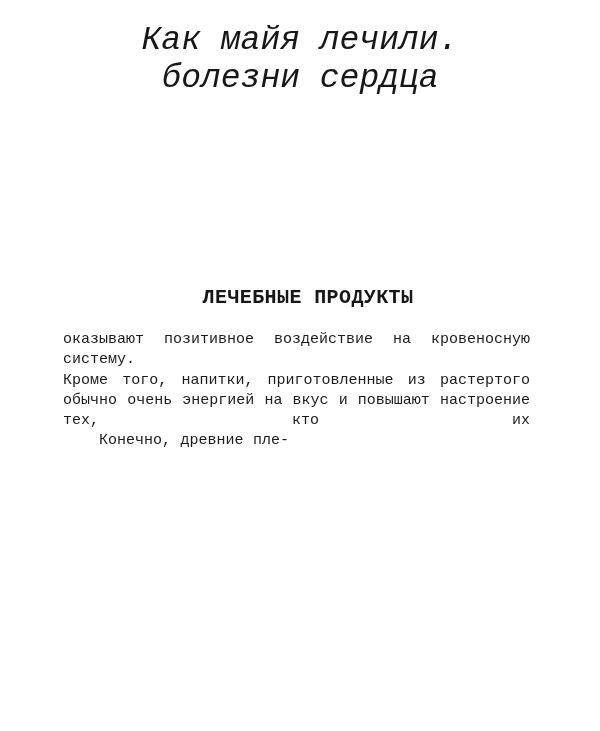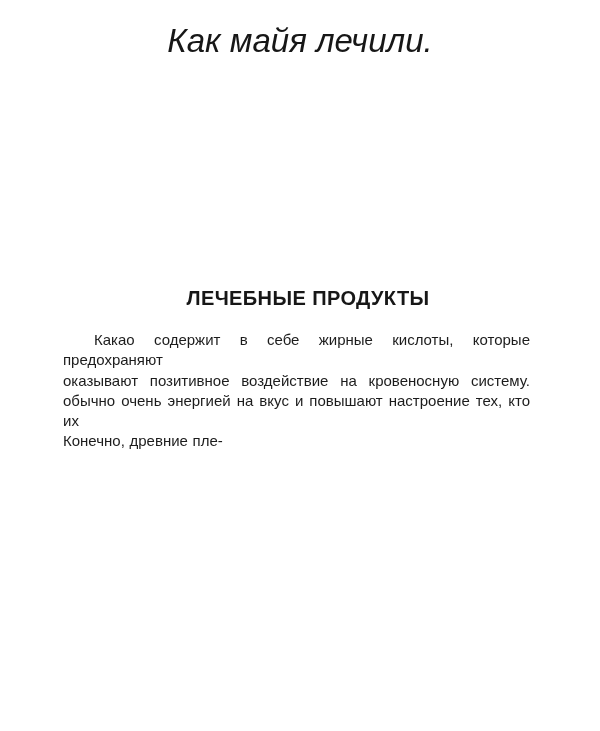--- a/index.html
+++ b/index.html
@@ -6,21 +6,21 @@
     margin: 0;
     padding: 0;
     background: #ffffff;
   }
   .page {
     position: relative;
     width: 600px;
     height: 731px;
     background: #ffffff;
     overflow: hidden;
-    font-family: Liberation Sans, sans-serif;
+    font-family: Liberation Mono, monospace;
     color: #1c1c1c;
   }
   .title-block {
     position: absolute;
     top: 22px;
     left: 0;
     width: 600px;
     text-align: center;
     font-style: italic;
     font-size: 33px;
@@ -54,33 +54,35 @@
     text-align-last: justify;
     white-space: normal;
     word-spacing: 0.5px;
   }
   .text-line.first {
     text-indent: 31px;
   }
   .text-line.last {
     text-align: center;
     text-align-last: left;
+    margin-left: 36px;
   }
 </style>
 </head>
 <body>
 
 <div class="page">
 
   <div class="title-block">
     <div>Как майя лечили.</div>
+    <div>болезни сердца</div>
   </div>
 
   <div class="section-heading">ЛЕЧЕБНЫЕ ПРОДУКТЫ</div>
 
   <div class="body-block">
-    <div class="text-line first">Какао содержит в себе жирные кислоты, которые предохраняют</div>
     <div class="text-line">оказывают позитивное воздействие на кровеносную систему.</div>
+    <div class="text-line">Кроме того, напитки, приготовленные из растертого</div>
     <div class="text-line">обычно очень энергией на вкус и повышают настроение тех, кто их</div>
     <div class="text-line last">Конечно, древние пле-</div>
   </div>
 
 </div>
 
 </body></html>

